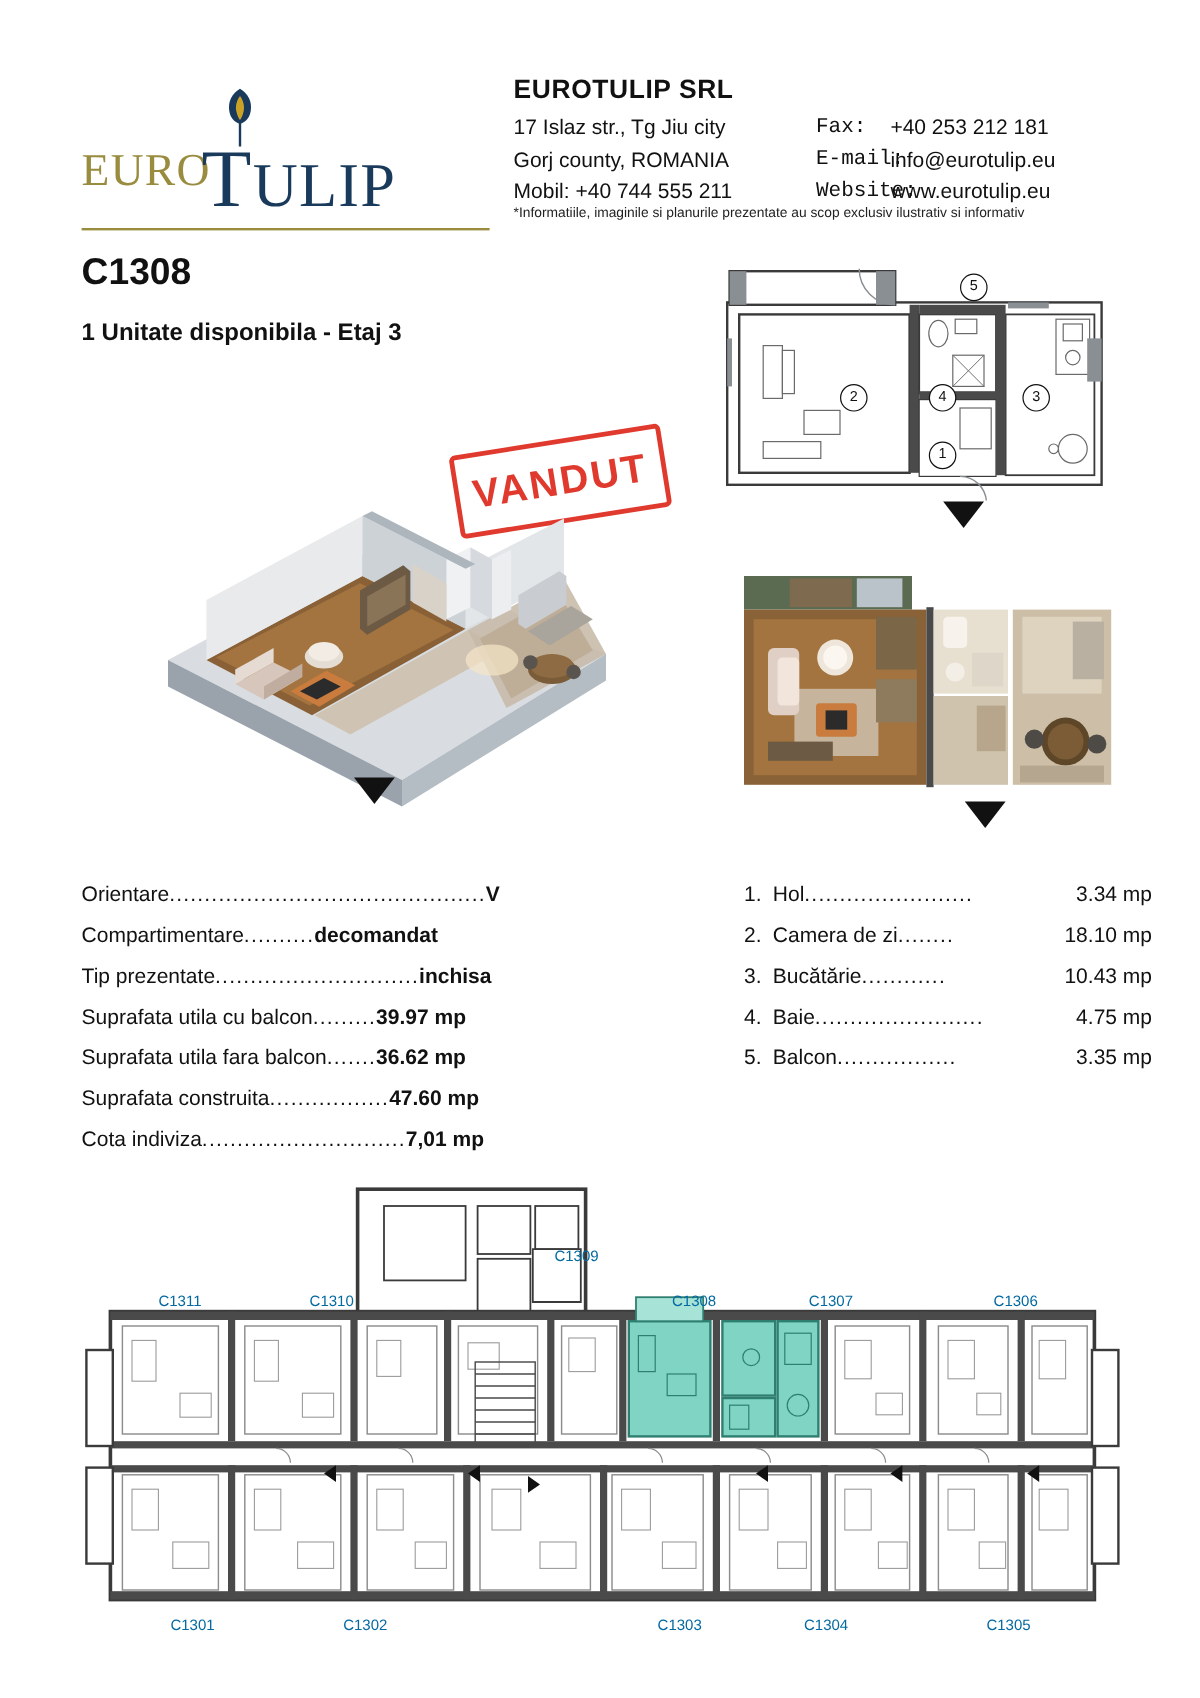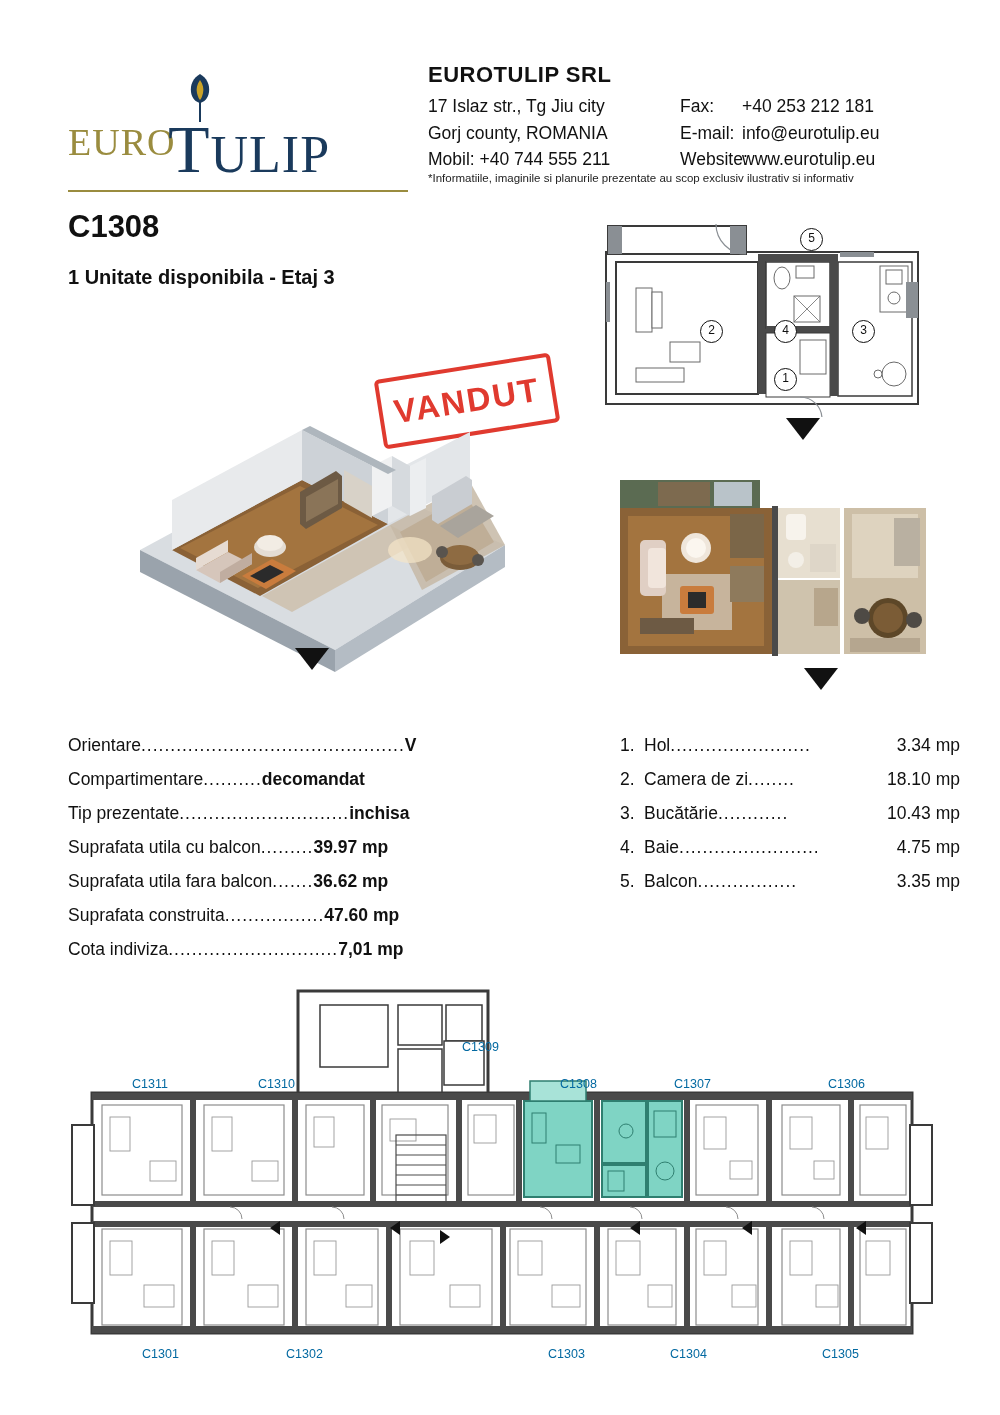--- a/index.html
+++ b/index.html
@@ -77,21 +77,21 @@
   }
   .contact-grid {
     display: grid;
     grid-template-columns: 252px 62px auto;
     row-gap: 3px;
     font-size: 17.5px;
     color: #111;
     line-height: 1.35;
   }
   .contact-grid .c1 { white-space: nowrap; }
-  .contact-grid .c2 { white-space: nowrap; }
+  .contact-grid .c2 { white-space: nowrap; font-family: Liberation Mono, monospace; }
   .contact-grid .c3 { white-space: nowrap; }
   .disclaimer {
     position: absolute;
     left: 428px; top: 172px;
     font-size: 11.5px;
     color: #222;
   }
 
   
   .title-block {

